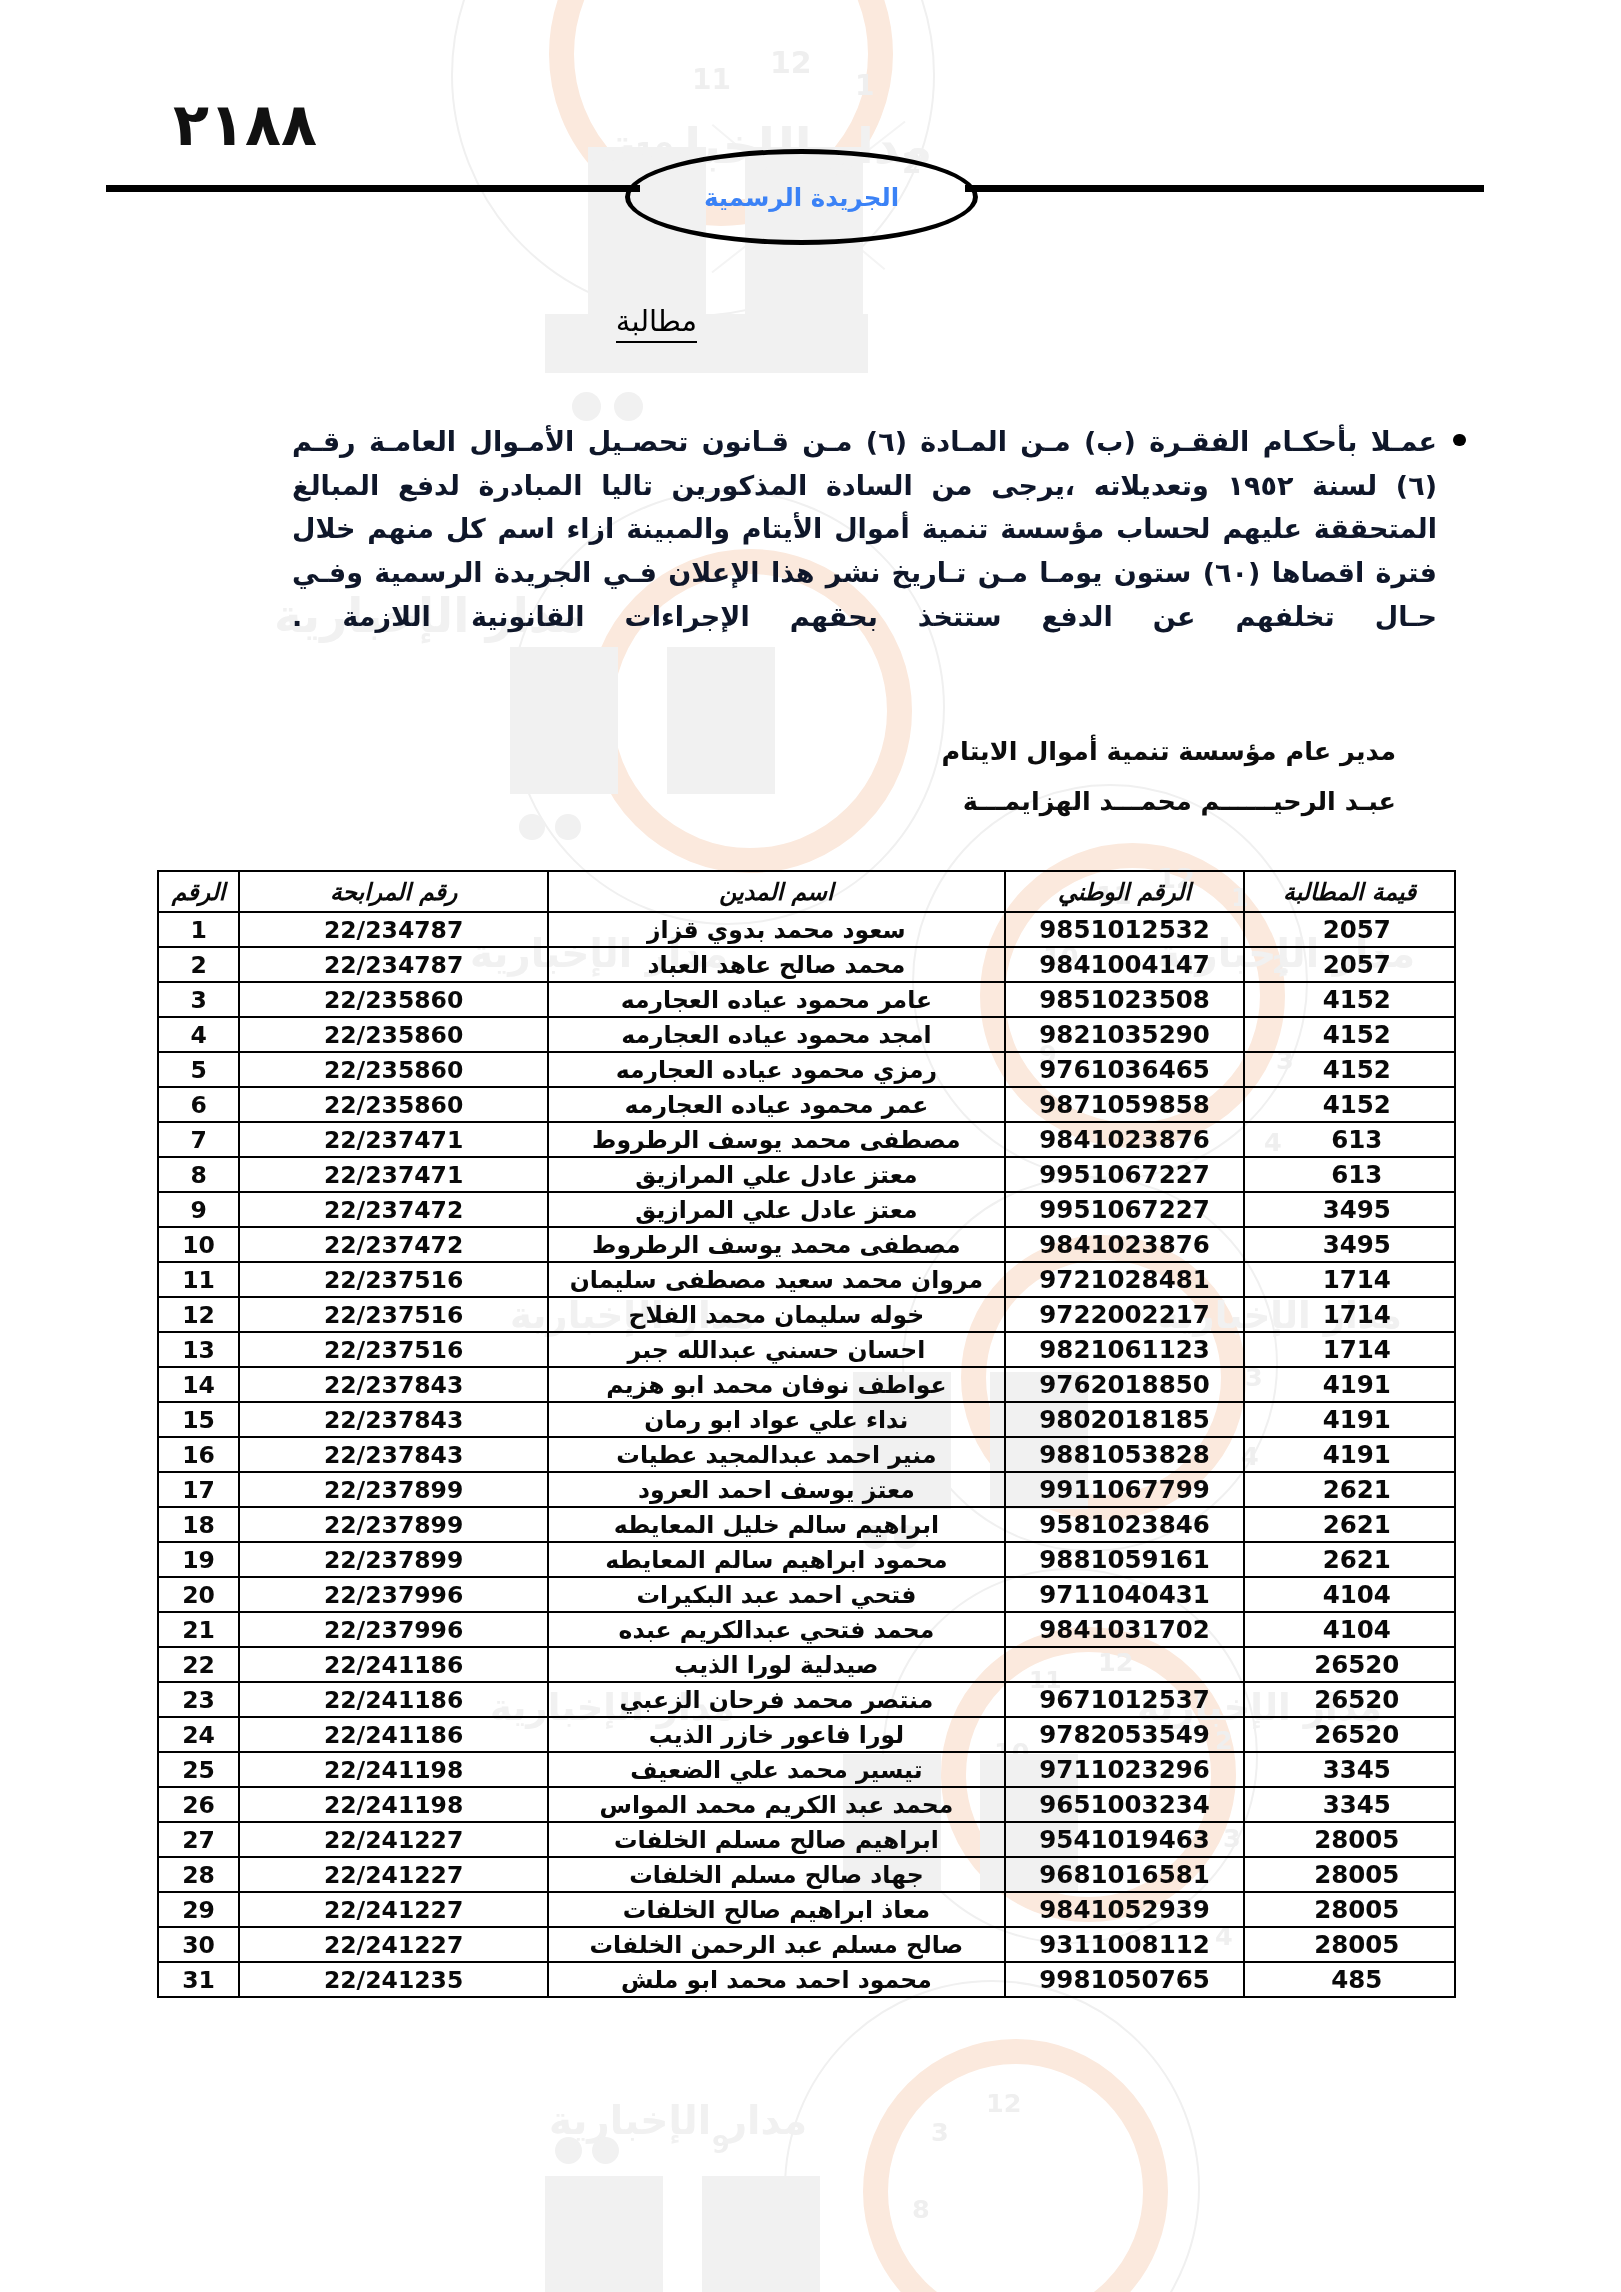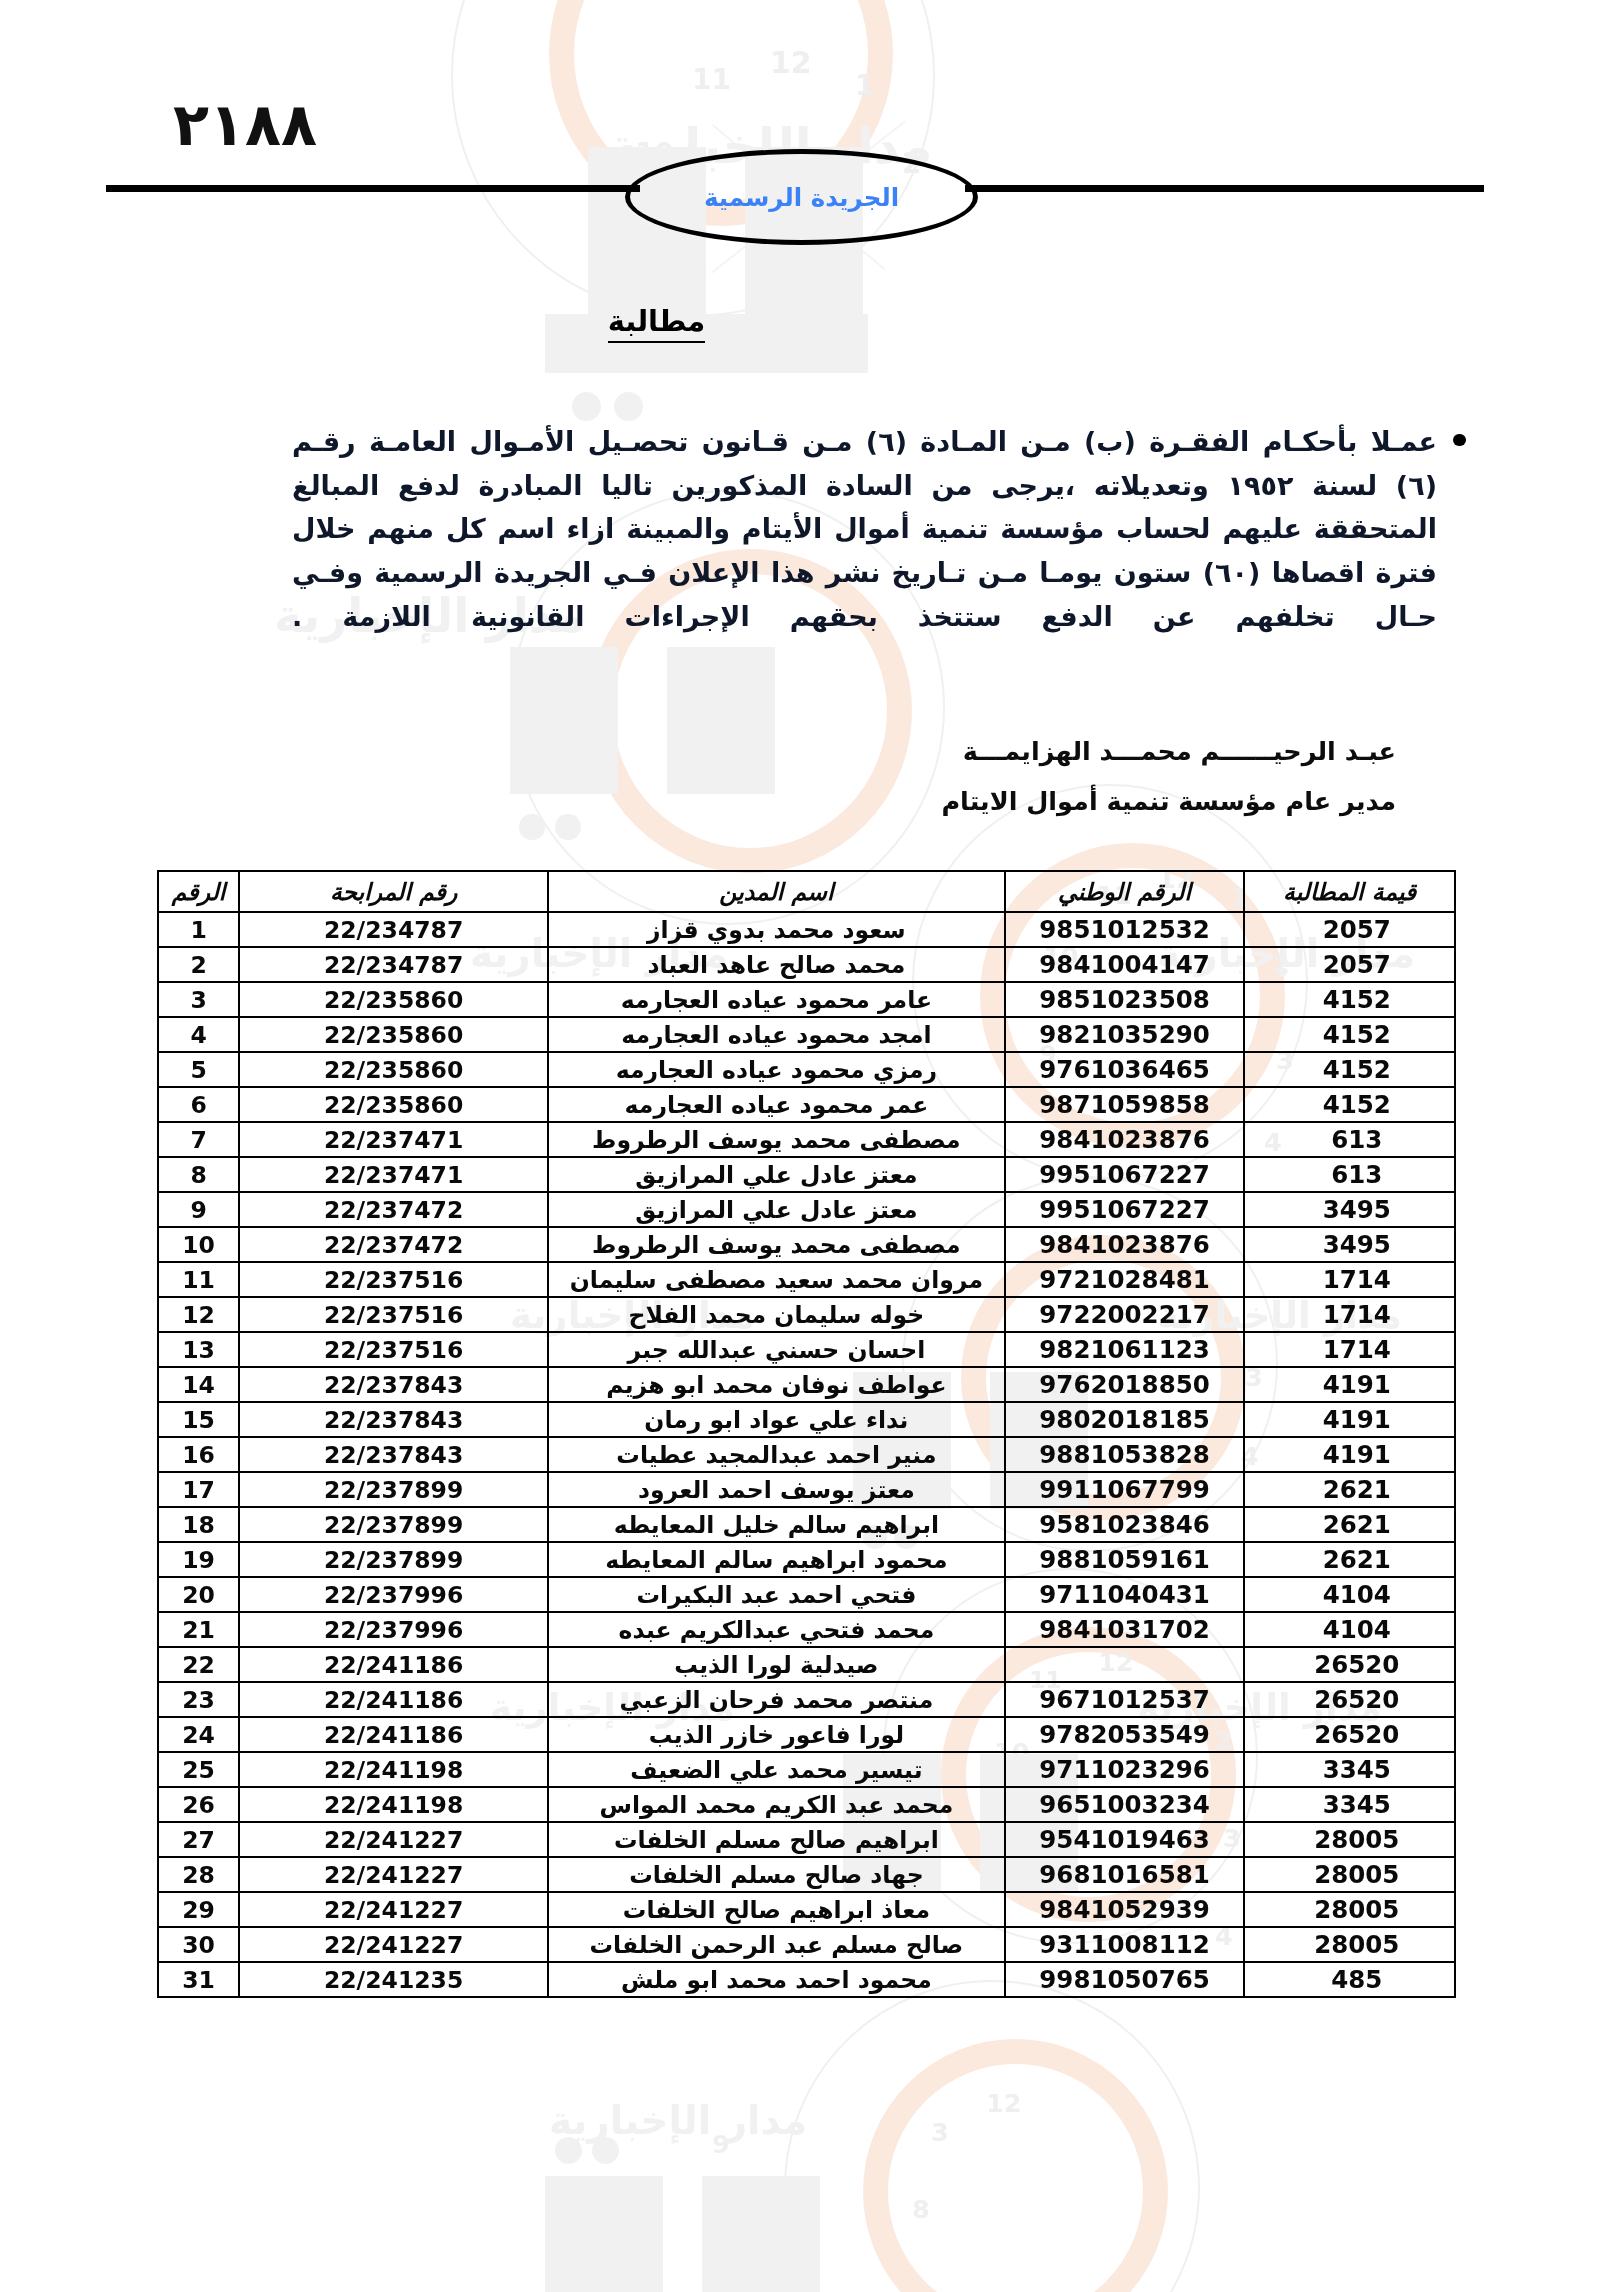--- a/index.html
+++ b/index.html
@@ -118,21 +118,21 @@
   }
 
   
   #doc-title {
     position: absolute;
     top: 304px;
     left: 0;
     width: 1313px;
     text-align: center;
     font-size: 29px;
-    font-weight: bold;
+    font-weight: normal;
   }
   #doc-title span {
     border-bottom: 2.9px solid #000;
     padding-bottom: 2.9px;
   }
 
   
   #notice {
     position: absolute;
     top: 420px;
@@ -304,22 +304,22 @@
   <div id="doc-title">
     <span>مطالبة</span>
   </div>
 
   <div id="notice">
     <span class="bullet"></span>
     <span>عمـلا بأحكـام الفقـرة (ب) مـن المـادة (٦) مـن قـانون تحصـيل الأمـوال العامـة رقـم (٦) لسنة ١٩٥٢ وتعديلاته ،يرجى من السادة المذكورين تاليا المبادرة لدفع المبالغ المتحققة عليهم لحساب مؤسسة تنمية أموال الأيتام والمبينة ازاء اسم كل منهم خلال فترة اقصاها (٦٠) ستون يومـا مـن تـاريخ نشر هذا الإعلان فـي الجريدة الرسمية وفـي حـال تخلفهم عن الدفع ستتخذ بحقهم الإجراءات القانونية اللازمة .</span>
   </div>
 
   <div id="signature">
+    <div>مدير عام مؤسسة تنمية أموال الايتام</div>
     <div>عبـد الرحيــــــم محمـــد الهزايمـــة</div>
-    <div>مدير عام مؤسسة تنمية أموال الايتام</div>
   </div>
 
   <div id="claims-table-wrap">
     <table class="claims">
       <thead>
         <tr>
           <th class="h-amount">قيمة المطالبة</th>
           <th class="h-natid">الرقم الوطني</th>
           <th class="h-name">اسم المدين</th>
           <th class="h-murab">رقم المرابحة</th>

